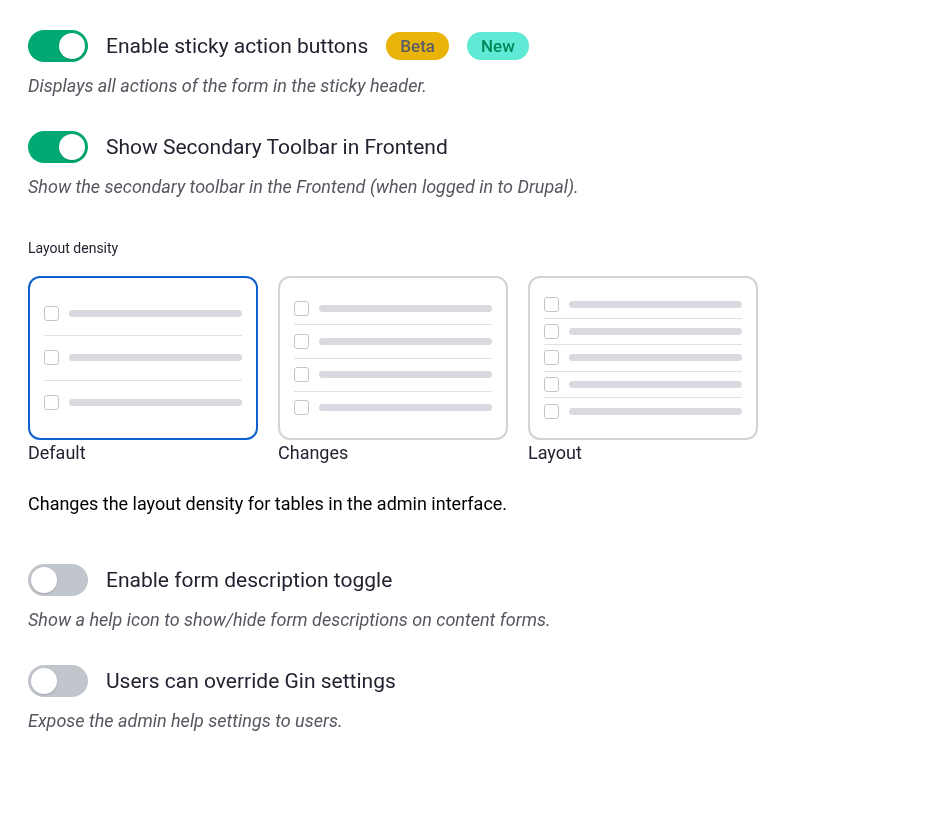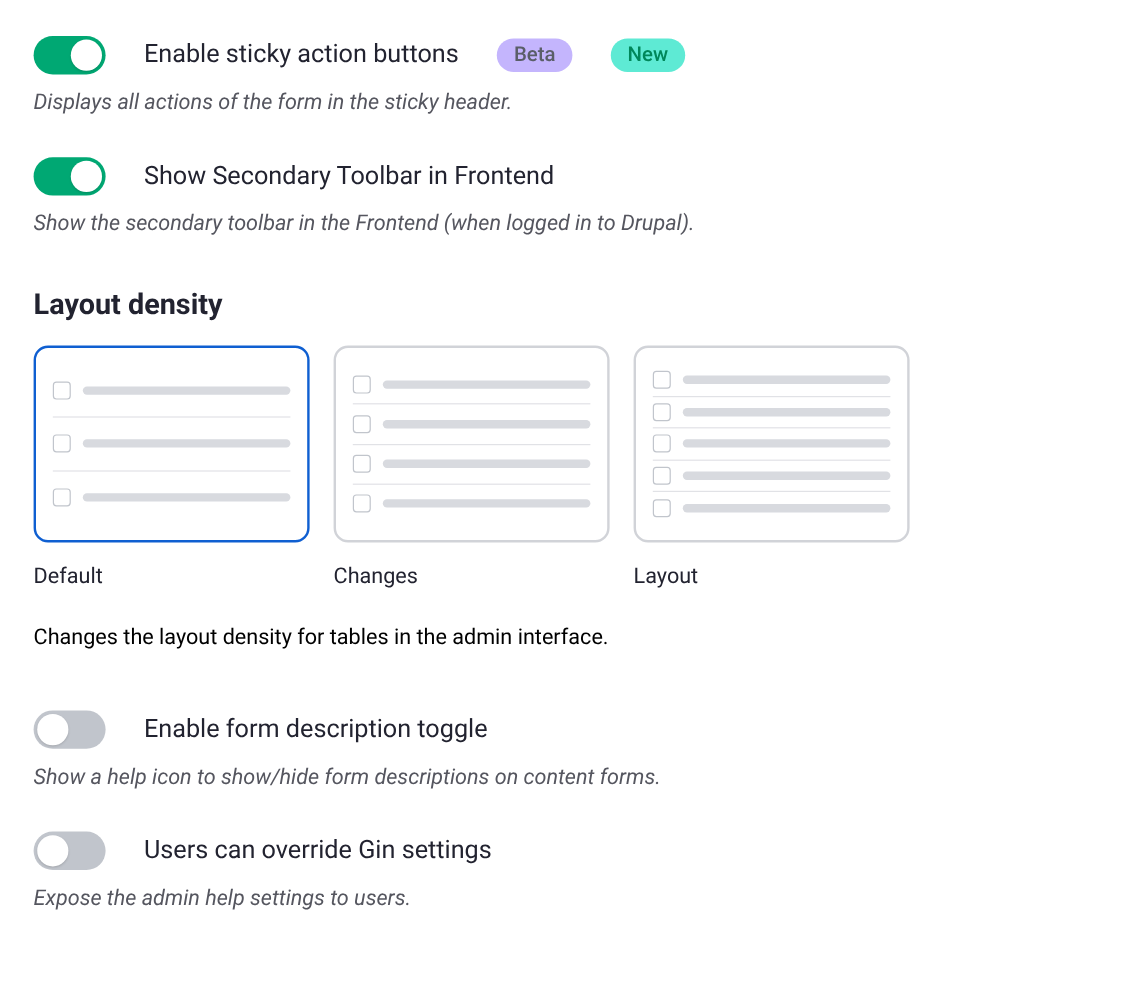--- a/index.html
+++ b/index.html
@@ -13,21 +13,21 @@
     color: #222330;
     padding: 30px 28px;
     width: 935px;
   }
   .setting-row {
     margin-bottom: 32px;
   }
   .setting-header {
     display: flex;
     align-items: center;
-    gap: 32px;
+    gap: 18px;
     margin-bottom: 10px;
   }
   .toggle {
     position: relative;
     width: 60px;
     height: 32px;
     border-radius: 16px;
     flex-shrink: 0;
     cursor: pointer;
   }
@@ -58,49 +58,49 @@
     font-weight: 400;
   }
   .badge {
     display: inline-block;
     padding: 4px 14px;
     border-radius: 16px;
     font-size: 17px;
     font-weight: 500;
   }
   .badge.beta {
-    background: #c4b5fd;
+    background: #eab308;
     color: #5a5e68;
   }
   .badge.new {
     background: #5eead4;
     color: #00875a;
   }
   .setting-desc {
     font-size: 18px;
     color: #55565f;
     line-height: 1.5;
     font-style: italic;
   }
   .section-title {
-    font-size: 24px;
-    font-weight: 700;
+    font-size: 14px;
+    font-weight: 400;
     color: #222330;
     margin-top: 40px;
     margin-bottom: 20px;
   }
   .density-options {
     display: flex;
     gap: 20px;
     margin-bottom: 18px;
   }
   .density-card-wrap {
     display: flex;
     flex-direction: column;
-    gap: 18px;
+    gap: 2px;
     cursor: pointer;
   }
   .density-card {
     width: 230px;
     height: 164px;
     border: 2px solid #d1d3d8;
     border-radius: 12px;
     padding: 14px;
     background: #fff;
     display: flex;

